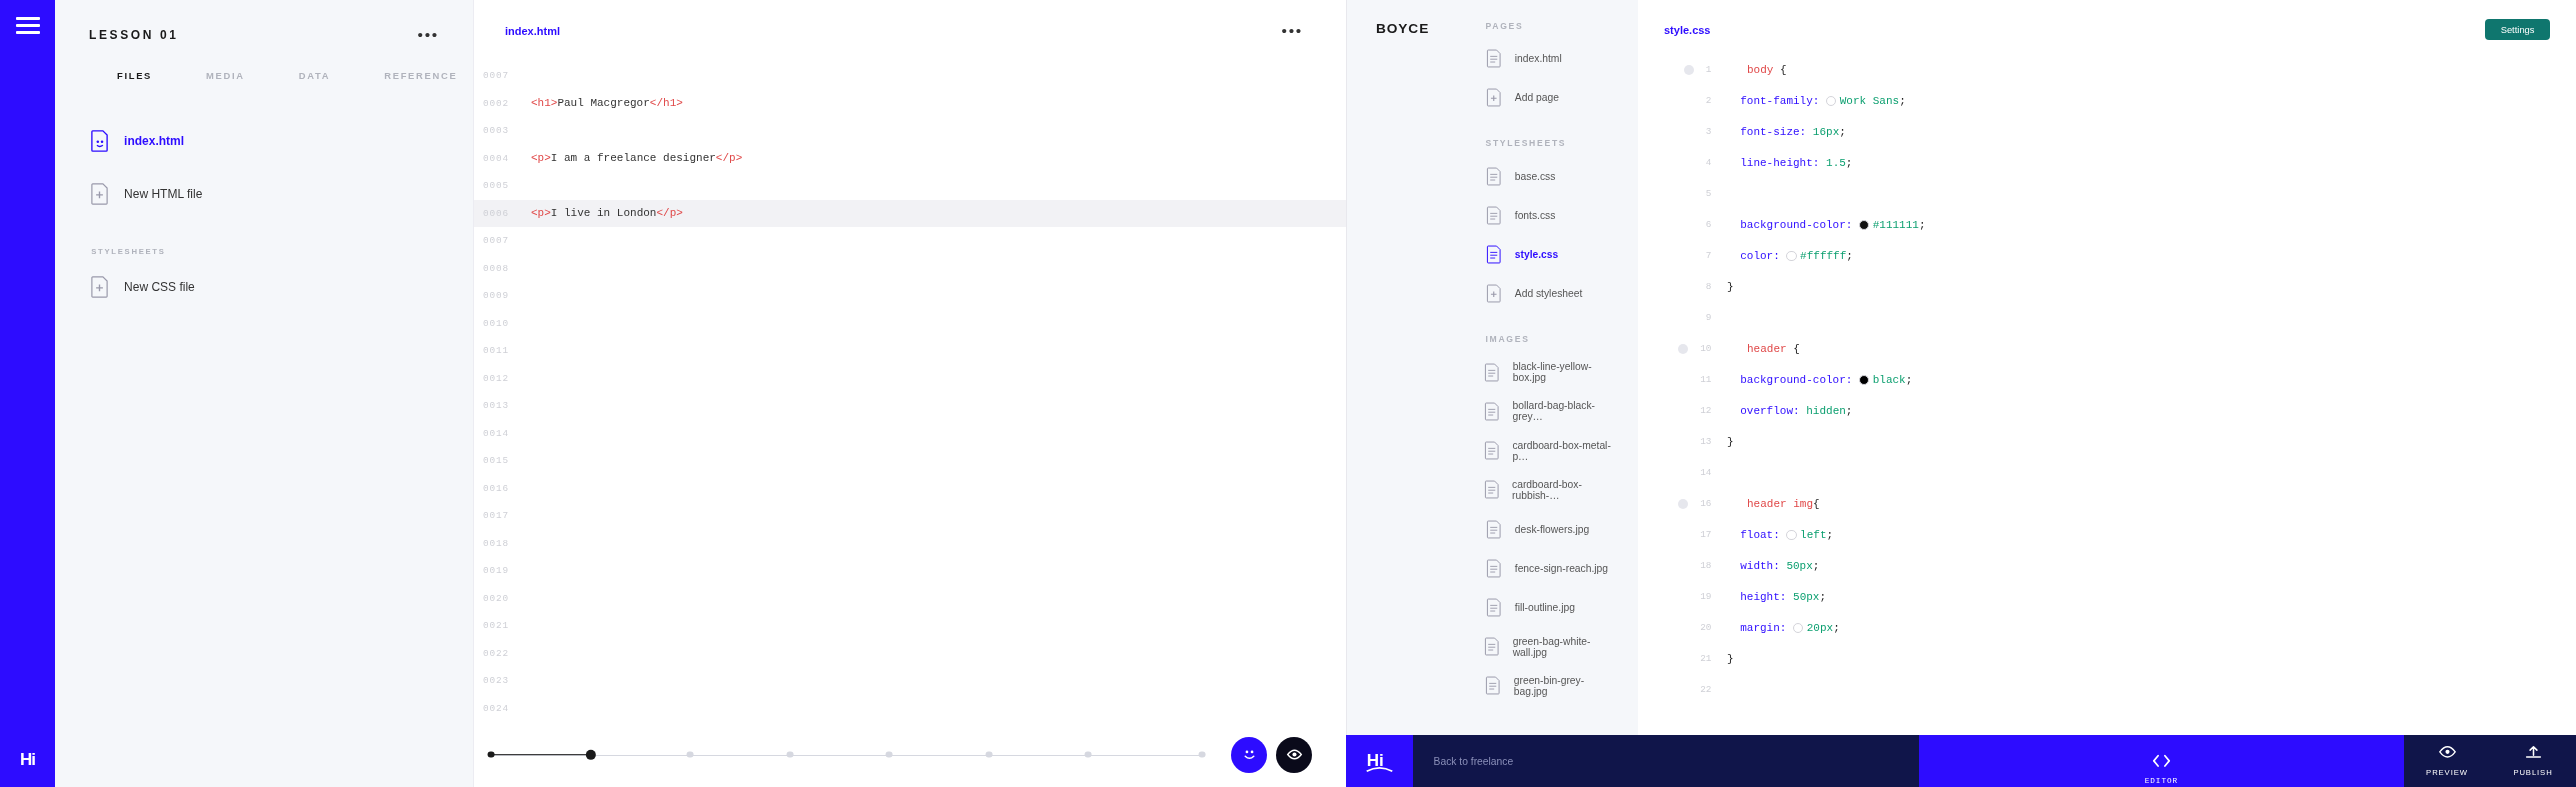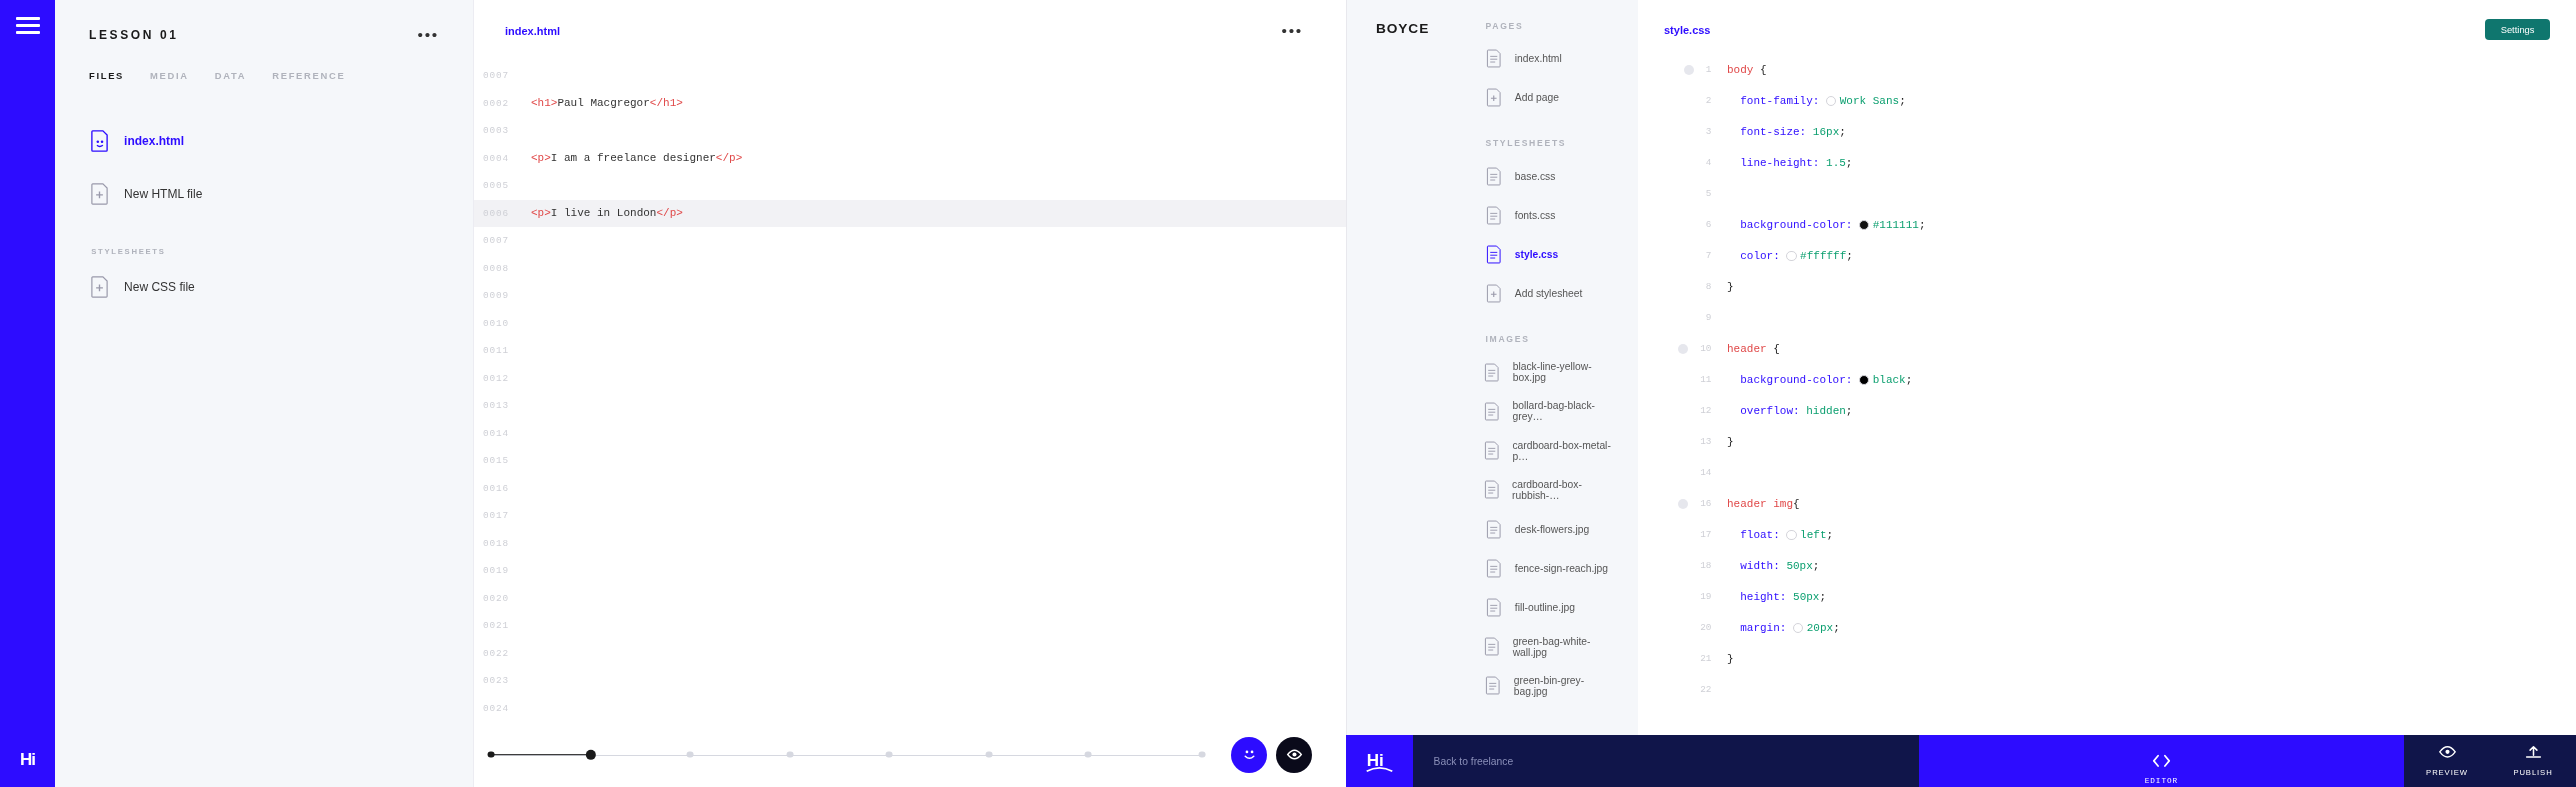--- a/index.html
+++ b/index.html
@@ -12,21 +12,21 @@
   .rail { width: 55px; background: #2d0cff; display: flex; flex-direction: column; align-items: center; justify-content: space-between; padding: 17px 0; }
   .hamburger { width: 24px; height: 17px; display: flex; flex-direction: column; justify-content: space-between; cursor: pointer; }
   .hamburger span { display: block; height: 2.6px; background: #fff; border-radius: 0.9px; }
   .hi-logo { font-weight: 700; font-size: 17px; color: #fff; letter-spacing: -0.9px; }
 
   .left-sidebar { width: 419px; background: #f5f7fa; border-right: 0.9px solid #ececf2; display: flex; flex-direction: column; }
   .ls-header { display: flex; align-items: center; justify-content: space-between; padding: 26px 34px 17px 34px; }
   .ls-title { font-size: 12px; font-weight: 700; letter-spacing: 2.6px; }
   .dots { color: #333; font-size: 15.5px; letter-spacing: 1.7px; cursor: pointer; }
   .ls-tabs { display: flex; gap: 26px; padding: 8.6px 34px 17px 34px; }
-  .ls-tab { font-size: 9.4px; font-weight: 700; letter-spacing: 1.7px; color: #b0b3bc; cursor: pointer; }
+  .ls-tab { font-size: 9.4px; font-weight: 700; letter-spacing: 1.7px; color: #b0b3bc; cursor: pointer; margin-left: 28px; }
   .ls-tab.active { color: #1a1a1a; }
   .ls-body { padding: 17px 26px; }
   .ls-item { display: flex; align-items: center; gap: 15.5px; padding: 15.5px 8.6px; cursor: pointer; }
   .ls-item.active .ls-item-label { color: #2d0cff; font-weight: 600; }
   .ls-item-label { font-size: 12px; color: #333; }
   .ls-section-label { font-size: 7.7px; font-weight: 700; letter-spacing: 1.7px; color: #b0b3bc; padding: 26px 10.3px 5.2px 10.3px; }
   .file-icon { width: 19px; height: 22px; display: inline-flex; align-items: center; justify-content: center; }
 
   .left-main { flex: 1; display: flex; flex-direction: column; position: relative; }
   .lm-header { display: flex; align-items: center; justify-content: space-between; padding: 22px 43px 5.2px 31px; }
@@ -70,21 +70,21 @@
   .right-main { flex: 1; display: flex; flex-direction: column; }
   .rm-header { display: flex; align-items: center; justify-content: space-between; padding: 19px 26px 8.6px 26px; }
   .rm-filename { color: #2d0cff; font-size: 11px; font-weight: 600; }
   .settings-btn { background: #0f766e; color: #fff; font-size: 9.4px; padding: 5.2px 15.5px; border-radius: 4px; cursor: pointer; }
   .css-editor { flex: 1; font-family: "Courier New", monospace; font-size: 11px; padding-top: 5.2px; }
   .css-line { display: flex; align-items: center; height: 31px; }
   .gutter { width: 89px; display: flex; align-items: center; justify-content: flex-end; padding-right: 15.5px; gap: 12px; }
   .gutter .num { color: #cfd0d6; font-size: 9.4px; }
   .fold-dot { width: 10.3px; height: 10.3px; border-radius: 50%; background: #e6e7ed; }
   .css-content { white-space: pre; }
-  .sel { color: #e04848; }
+  .sel { color: #e04848; margin-left: 20px; }
   .prop { color: #2d0cff; }
   .val { color: #0b9f6f; }
   .brace { color: #222; }
   .swatch { display: inline-block; width: 10.3px; height: 10.3px; border-radius: 50%; vertical-align: middle; margin-right: 3.4px; border: 0.9px solid #d4d4da; }
   .pill { display: inline-block; width: 10.3px; height: 10.3px; border-radius: 50%; vertical-align: middle; margin-right: 3.4px; border: 0.9px solid #d4d4da; background: #fff; }
 
   
   .r-footer { height: 52px; background: #10154a; display: flex; align-items: stretch; color: #fff; }
   .rf-logo { width: 67px; background: #2d0cff; display: flex; align-items: center; justify-content: center; font-weight: 700; font-size: 17px; }
   .rf-back { flex: 1; display: flex; align-items: center; padding-left: 20.6px; color: #8a8fb8; font-size: 10.3px; cursor: pointer; }

